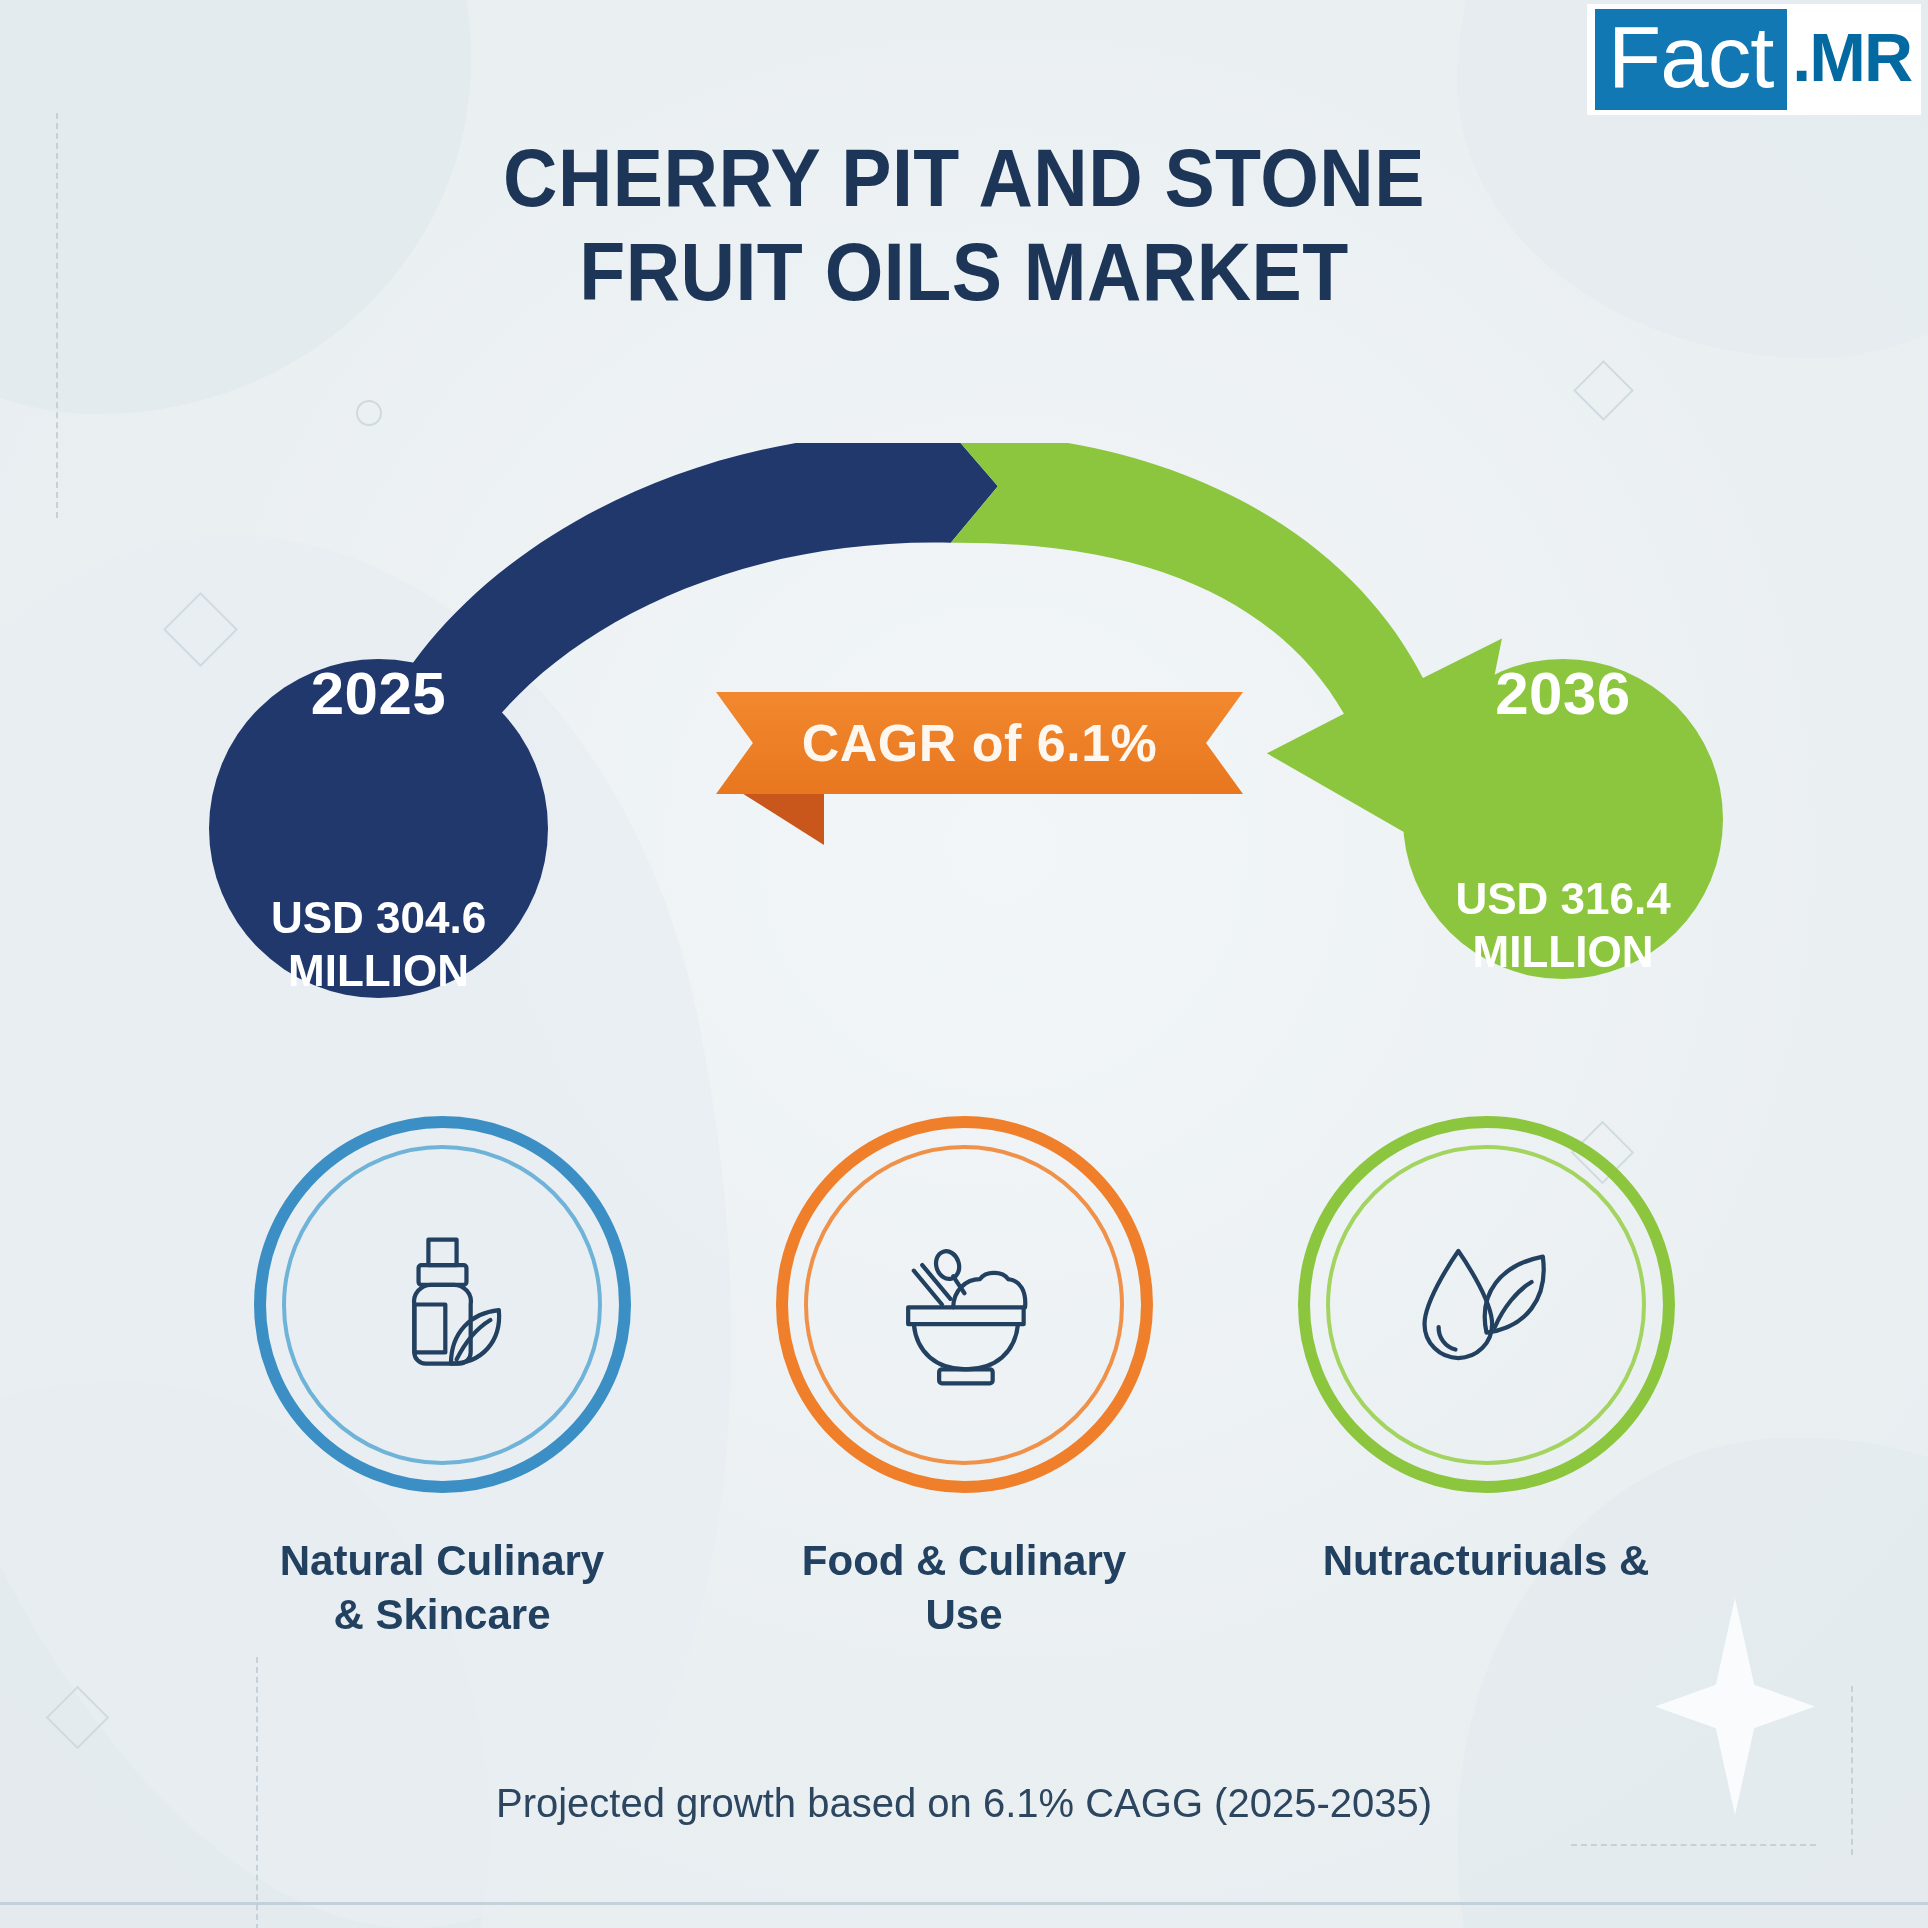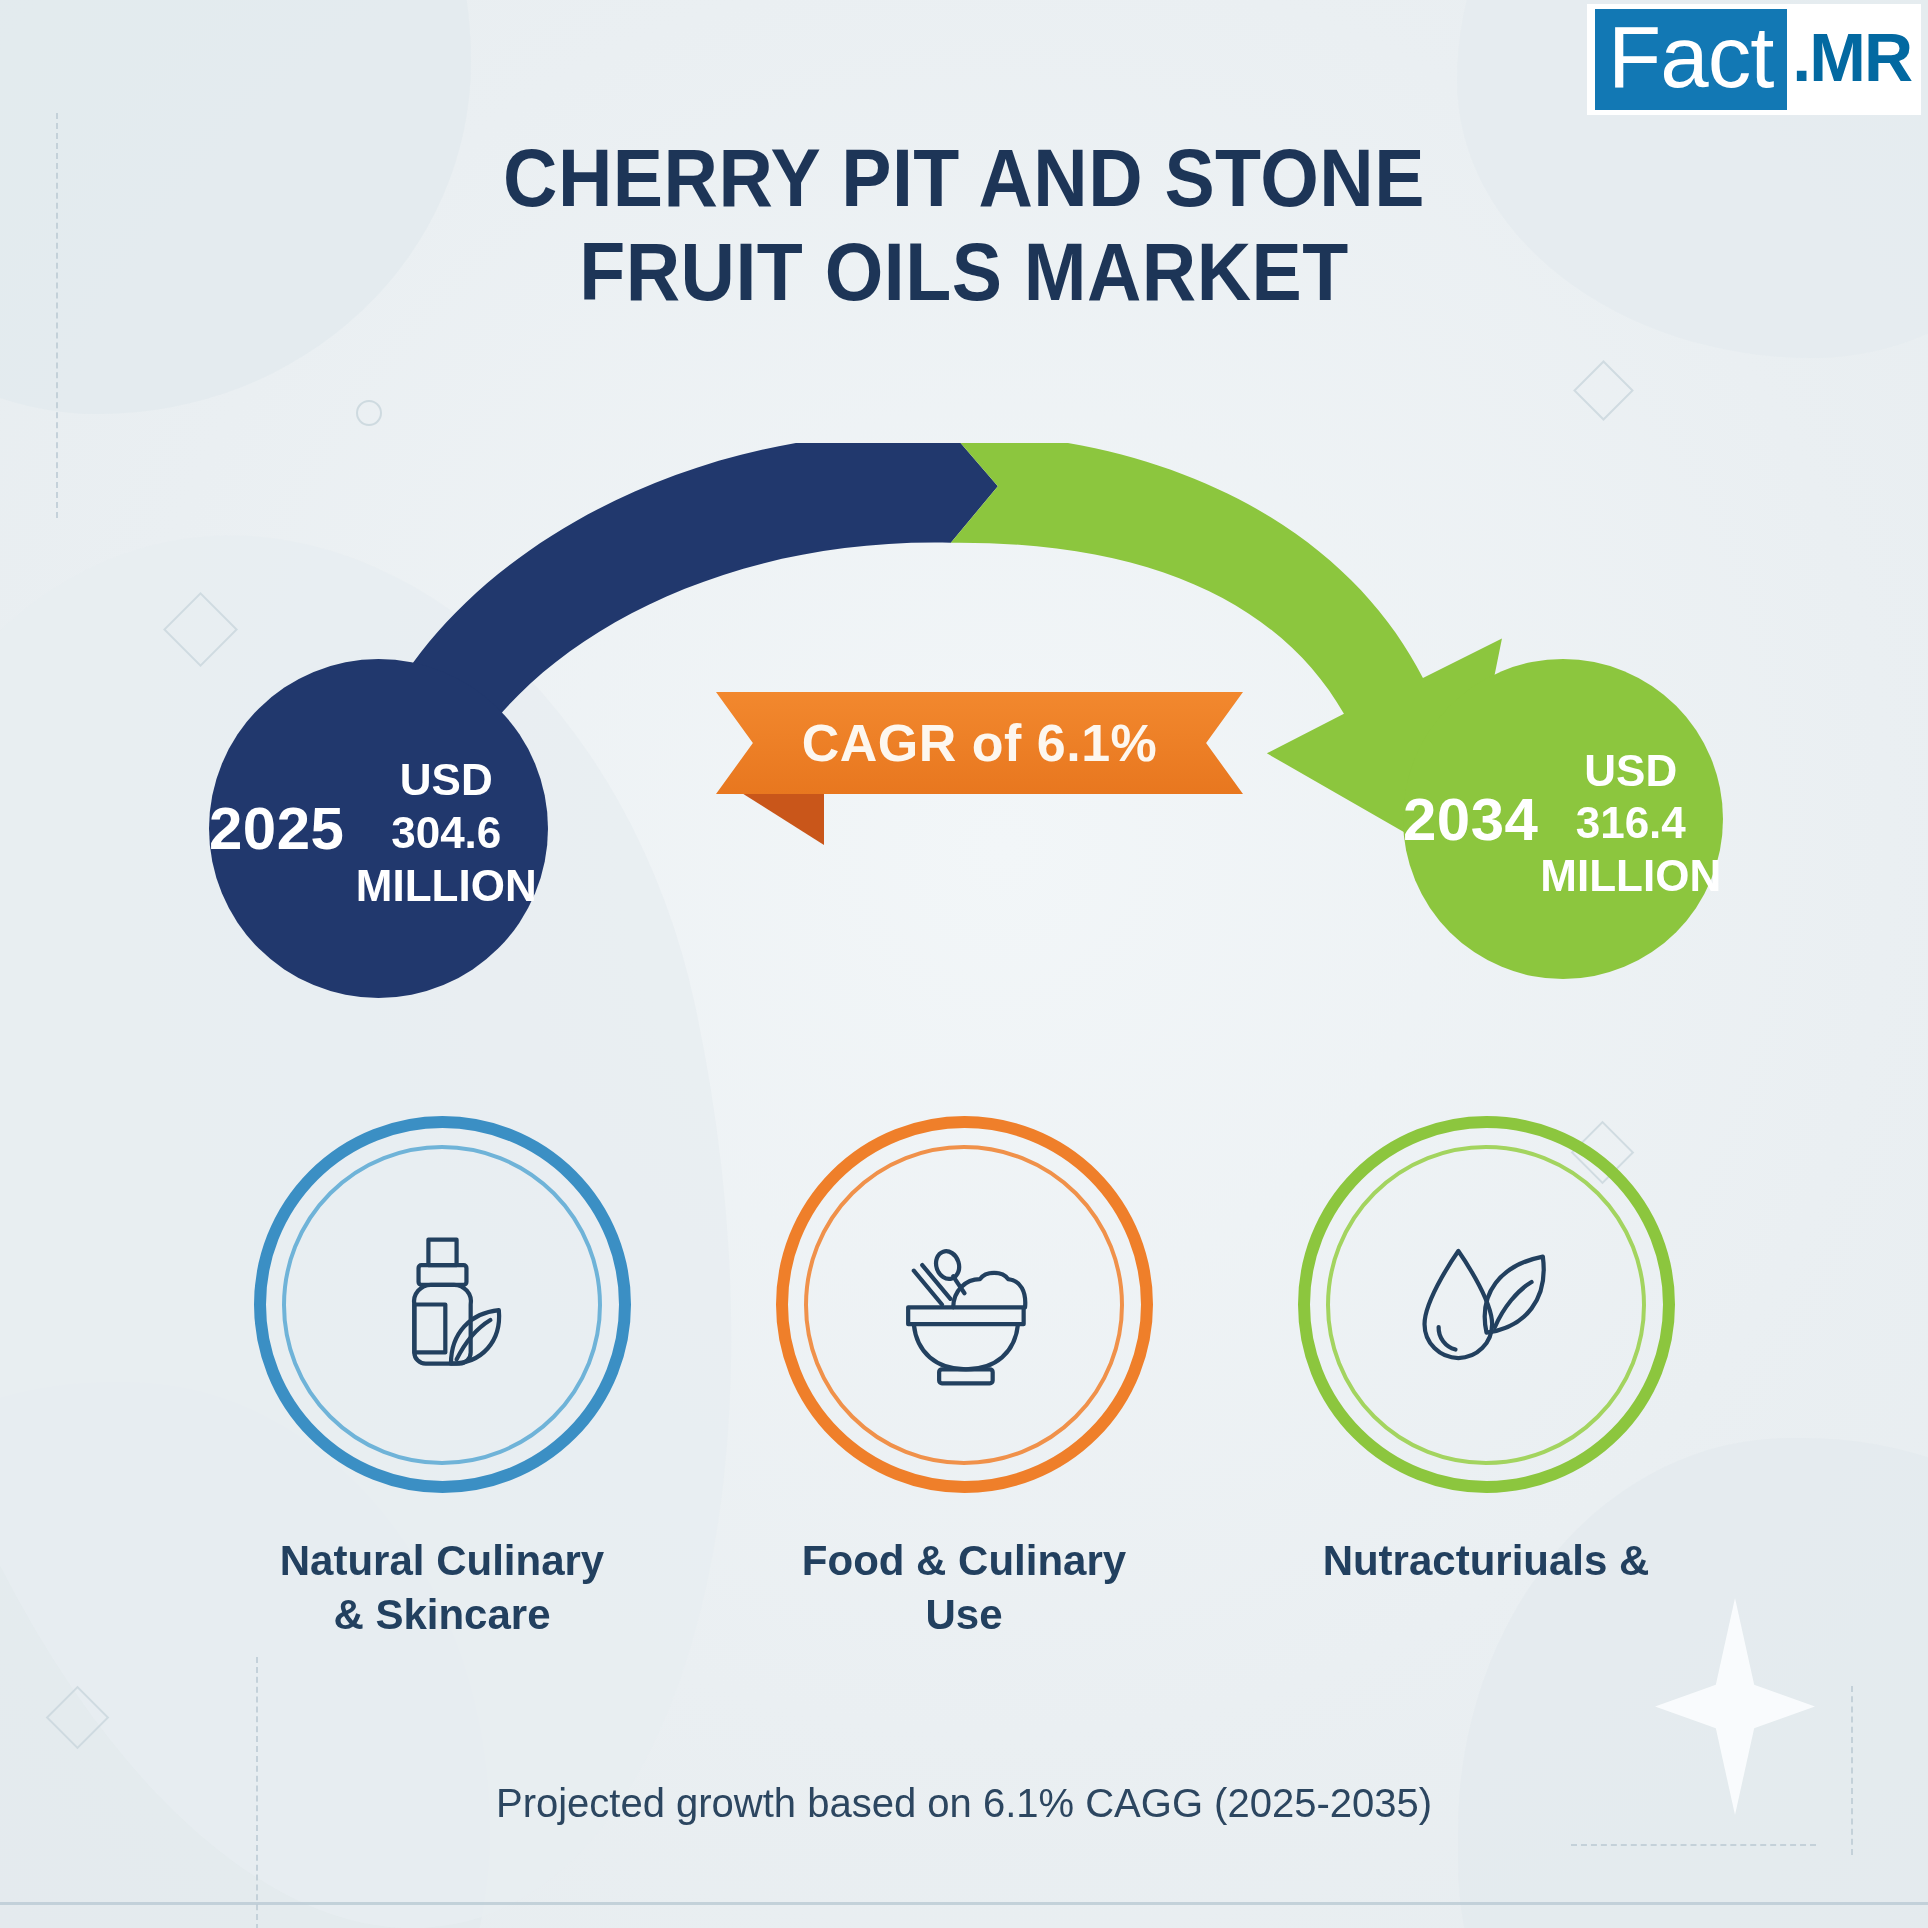--- a/index.html
+++ b/index.html
@@ -95,21 +95,21 @@
     letter-spacing:0.5px;
     transform:scaleX(.93);
   }
 
   
   #arrow-wrap{ position:absolute; left:0; top:443px; width:1928px; height:395px; }
 
   
   .bubble{
     position:absolute; border-radius:50%;
-    display:flex; flex-direction:row; align-items:center; justify-content:center;
+    display:flex; flex-direction:column; align-items:center; justify-content:space-between;
     color:#ffffff; text-align:center;
   }
   #bubble-2025{
     left:209px; top:659px; width:339px; height:339px;
     background:#21386d;
   }
   #bubble-2035{
     left:1403px; top:659px; width:320px; height:320px;
     background:#8cc63e;
   }
@@ -222,21 +222,21 @@
 
   <div class="bubble" id="bubble-2025">
     <div class="yr">2025</div>
     <div class="val">
       <div>USD 304.6</div>
       <div>MILLION</div>
     </div>
   </div>
 
   <div class="bubble" id="bubble-2035">
-    <div class="yr">2034</div>
+    <div class="yr">2036</div>
     <div class="val">
       <div>USD 316.4</div>
       <div>MILLION</div>
     </div>
   </div>
 
   <div id="ribbon">
     <div class="tail"></div>
     <div class="band2">
       <span class="label">CAGR of 6.1%</span>

